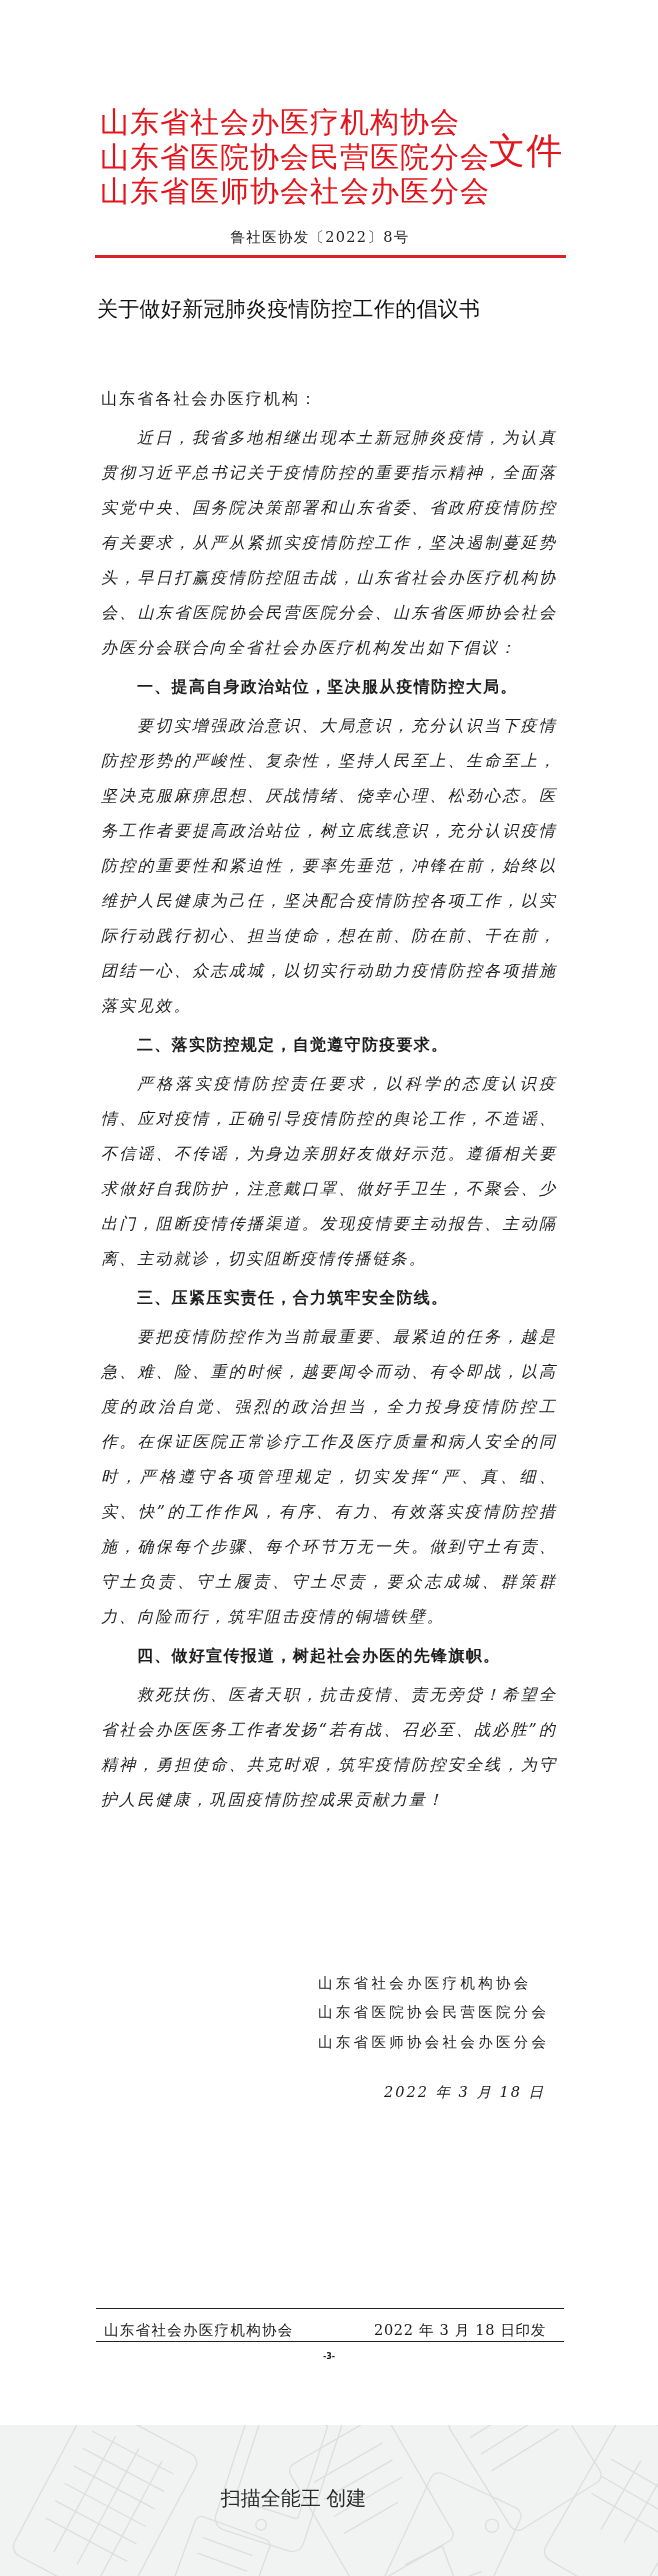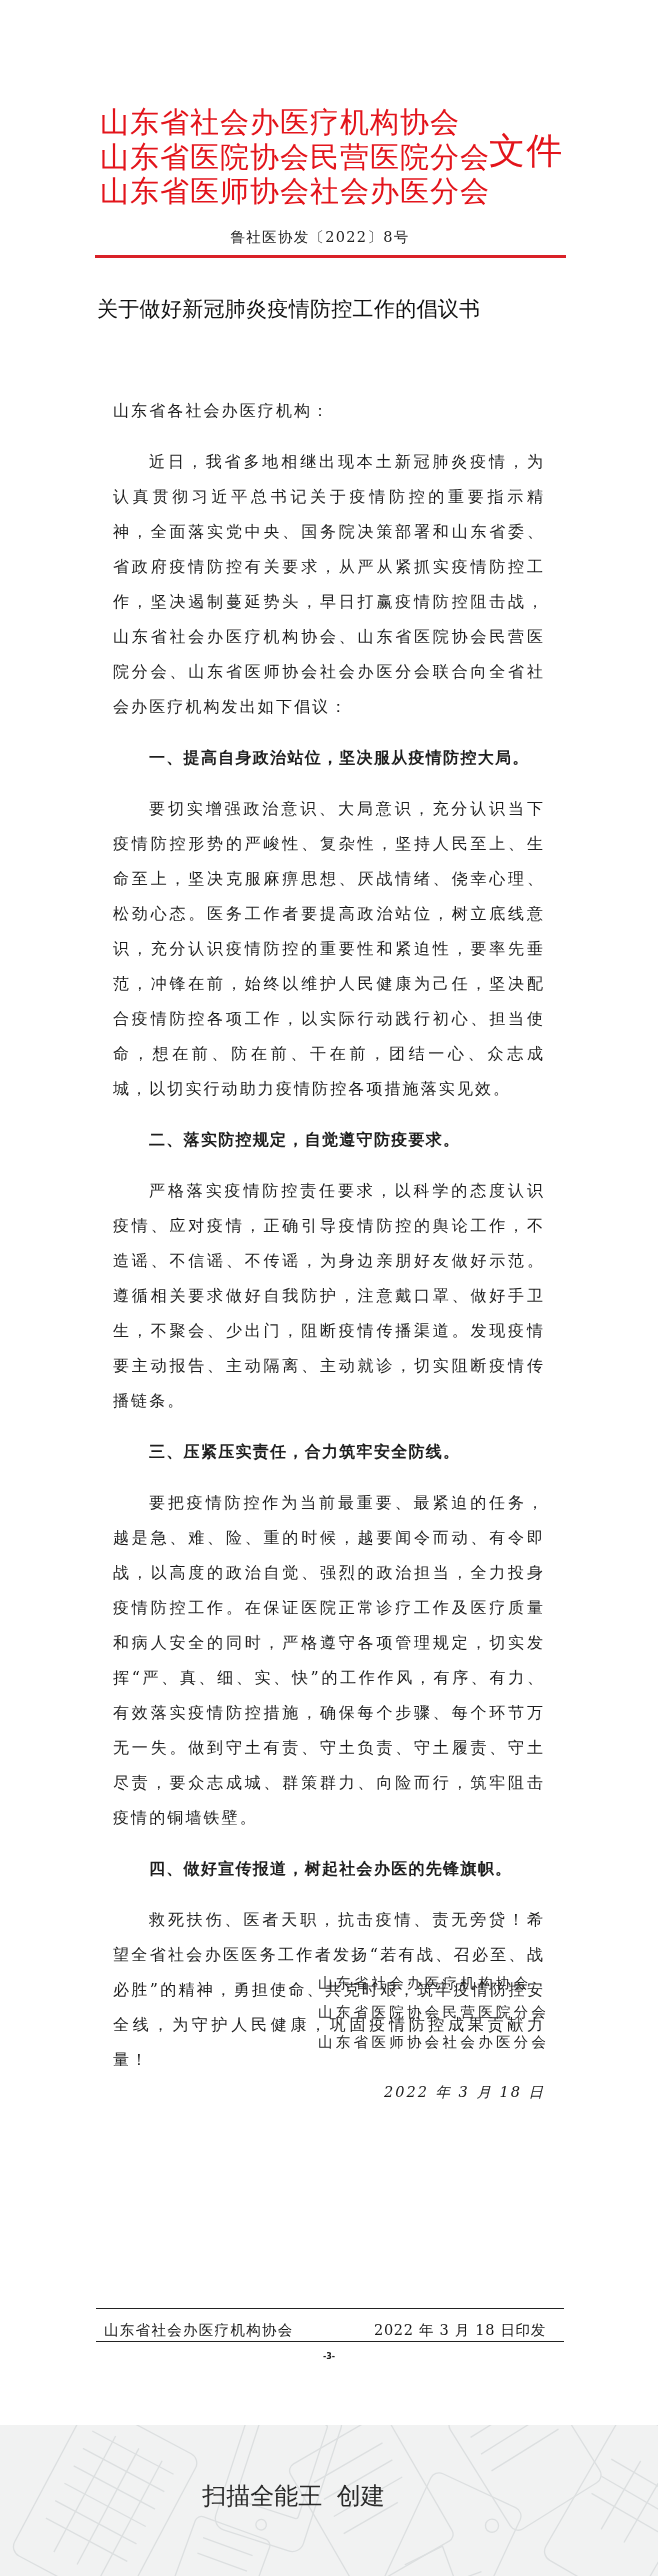--- a/index.html
+++ b/index.html
@@ -8,34 +8,34 @@
   .hdr-line { position:absolute; left:100px; font-family:"DejaVu Sans","Liberation Sans",sans-serif;
               font-size:29px; line-height:34px; color:#e3141b; letter-spacing:1px; white-space:nowrap; font-weight:normal; }
   .hdr-wenjian { position:absolute; left:489px; top:129px; font-family:"DejaVu Sans","Liberation Sans",sans-serif;
                  font-size:36px; line-height:43px; color:#e3141b; letter-spacing:1.3px; white-space:nowrap; }
   .docno { position:absolute; left:0; width:640px; top:227px; text-align:center;
            font-size:14.5px; line-height:21px; letter-spacing:1.3px; color:#222; }
   .red-rule { position:absolute; left:95px; width:471px; top:255px; height:2.6px; background:#d92128; }
   .title { position:absolute; left:97px; top:295px; font-family:"DejaVu Sans","Liberation Sans",sans-serif;
            font-size:21px; line-height:29px; font-weight:normal; color:#111; white-space:nowrap; letter-spacing:0.3px; }
   .body-wrap { position:absolute; left:97px; width:464px; top:377px; }
-  .p { font-size:16px; line-height:35px; letter-spacing:2.1px; text-align:justify; margin:16px; color:#1e1e1e; }
-  .p.indent { text-indent:36px; }
+  .p { font-size:16px; line-height:35px; letter-spacing:2.1px; text-align:justify; margin:4px; color:#1e1e1e; }
+  .p.indent { text-indent:36px;font-style:italic; }
   .p.heading { font-family:"DejaVu Sans","Liberation Sans",sans-serif; font-weight:bold; text-indent:36px; letter-spacing:1.3px; }
   .sig { position:absolute; left:318px; font-size:14.5px; line-height:30px; letter-spacing:3.3px; white-space:nowrap; color:#1e1e1e; }
   .sig-date { position:absolute; left:384px; top:2080px; font-size:14.5px; line-height:24px; letter-spacing:2px; white-space:nowrap;font-style:italic; }
   .f-rule { position:absolute; left:96px; width:468px; height:1.3px; background:#222; }
   .f-left { position:absolute; left:104px; top:2319px; font-size:14.5px; line-height:22.4px; letter-spacing:1.3px; white-space:nowrap; }
   .f-right { position:absolute; right:112px; top:2319px; font-size:14.5px; line-height:22.4px; letter-spacing:0.7px; white-space:nowrap; }
   .pageno { position:absolute; left:0; width:658px; top:2351px; text-align:center; font-family:"DejaVu Sans","Liberation Sans",sans-serif;
             font-size:8px; font-weight:bold; line-height:12px; color:#222; }
   .band { position:absolute; left:0; top:2425px; width:658px; height:151px; background:#f1f2f2; overflow:hidden; }
   .band svg { position:absolute; left:0; top:0; }
   .band-text { position:absolute; left:0; width:587px; top:2485px; text-align:center;
-               font-family:Liberation Mono, monospace; font-size:24px; line-height:26px; color:#2a2a2a; letter-spacing:0px; }
+               font-family:Liberation Sans, sans-serif; font-size:20px; line-height:26px; color:#2a2a2a; letter-spacing:0px; }
 </style>
 </head>
 <body>
 
 <div class="hdr-line" style="top:105px;">山东省社会办医疗机构协会</div>
 <div class="hdr-line" style="top:140px;">山东省医院协会民营医院分会</div>
 <div class="hdr-line" style="top:174px;">山东省医师协会社会办医分会</div>
 <div class="hdr-wenjian">文件</div>
 
 <div class="docno">鲁社医协发〔2022〕8号</div>

